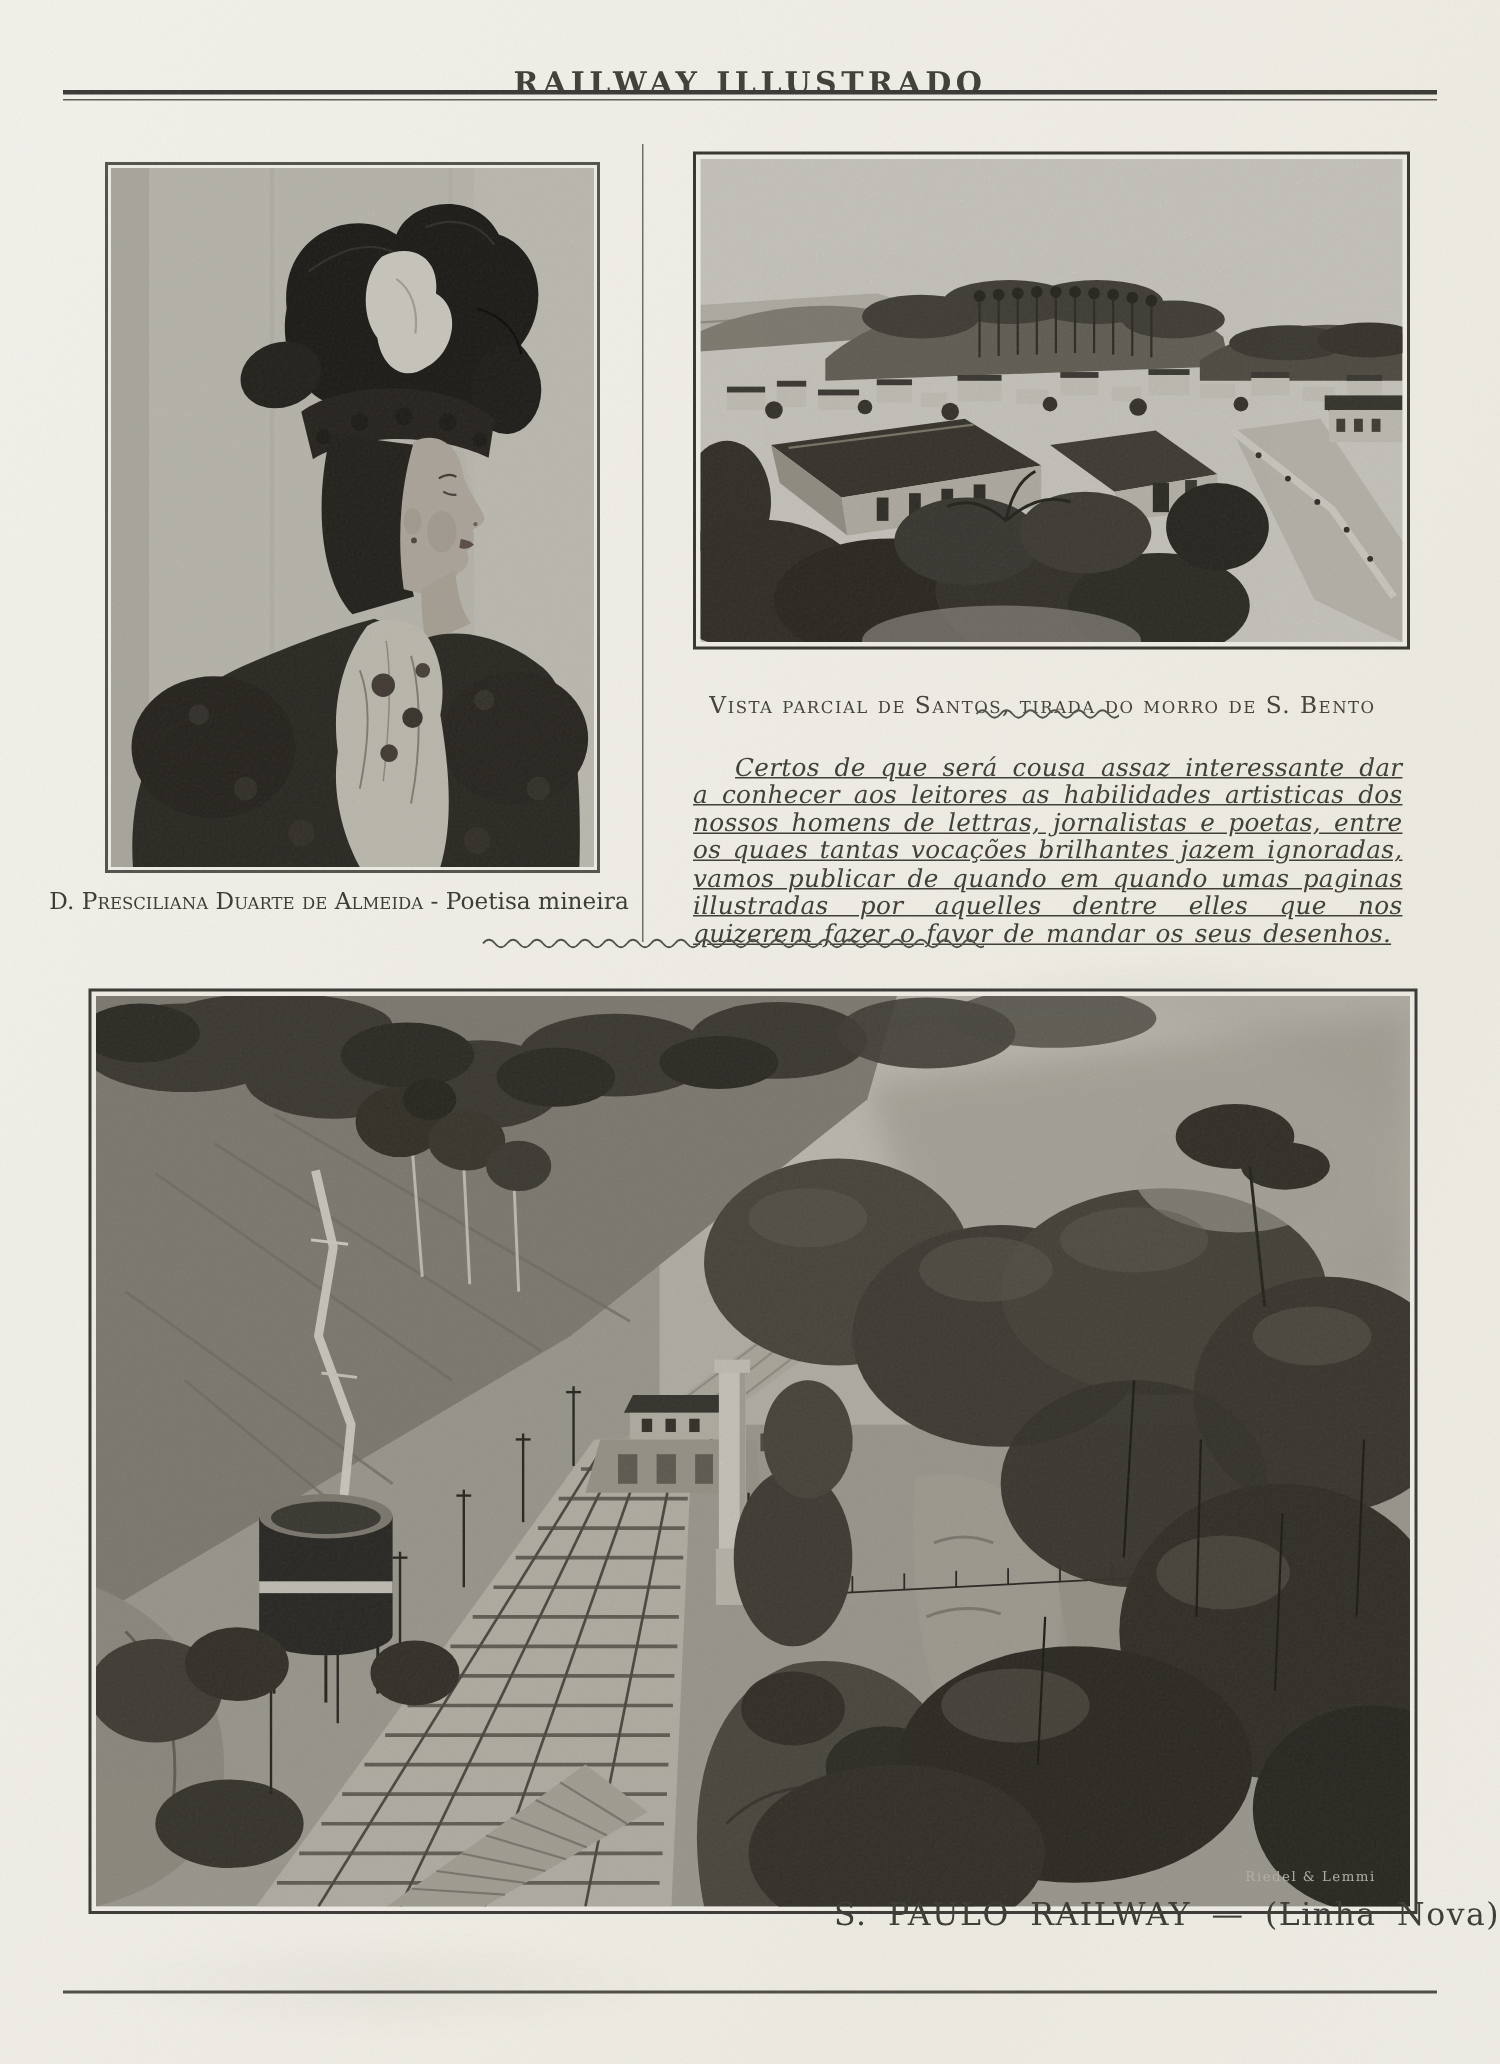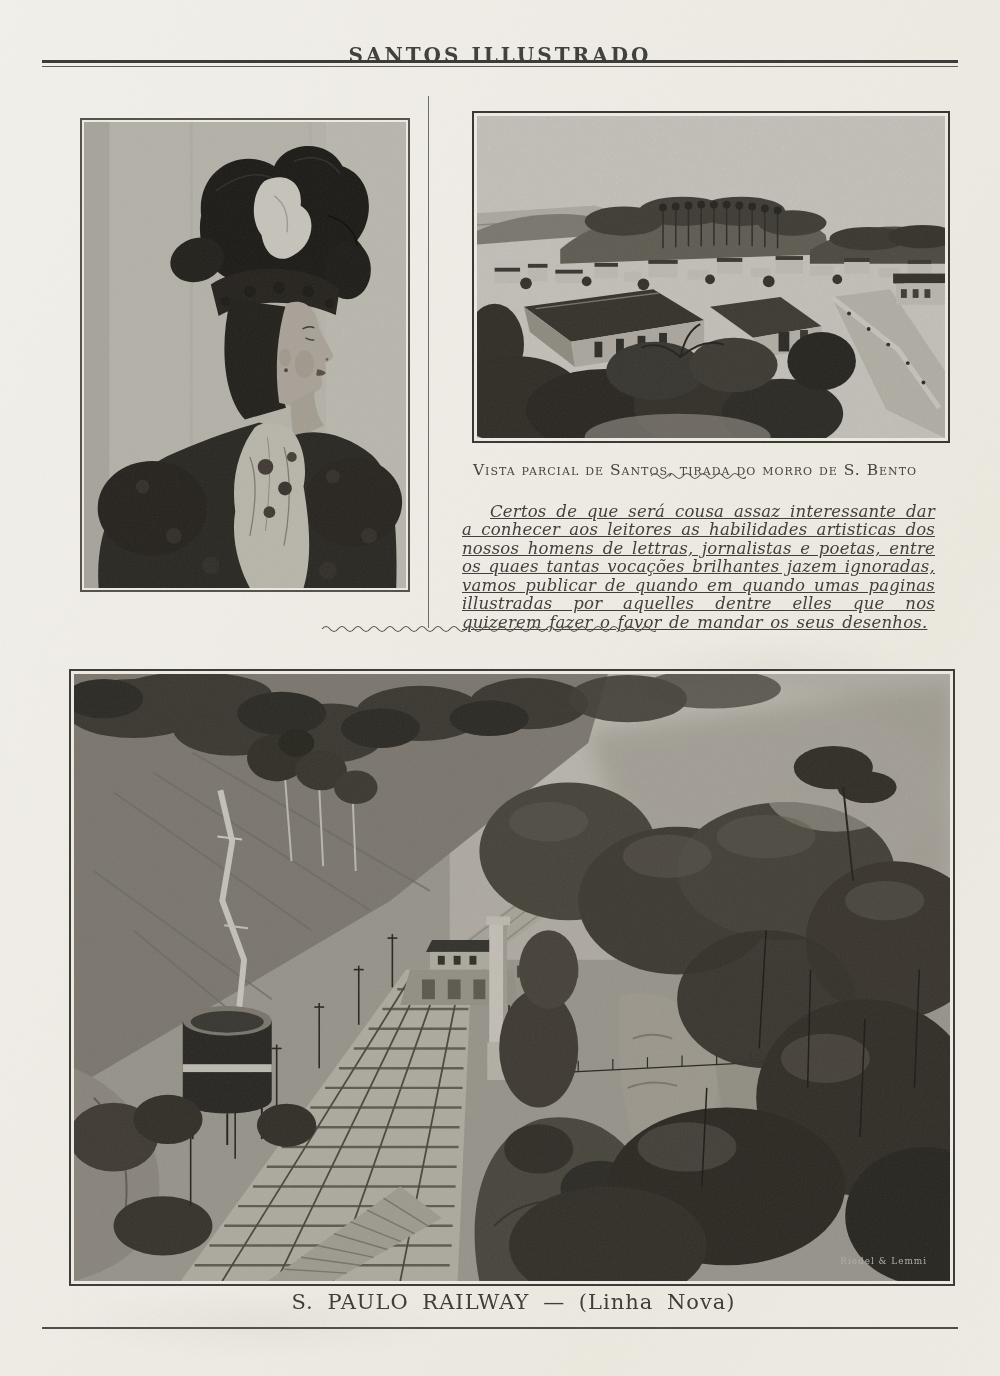--- a/index.html
+++ b/index.html
@@ -9,21 +9,21 @@
     font-family:"DejaVu Serif","Liberation Serif",serif;color:#3d3b36;
   }
   .abs{position:absolute;}
   .masthead-title{
     top:30px;left:0;right:0;text-align:center;font-size:20px;font-weight:bold;
     letter-spacing:3px;color:#403e39;
   }
   .rule-thick{top:60px;left:42px;right:42px;height:3px;background:#3a3834;}
   .rule-thin{top:66px;left:42px;right:42px;height:1px;background:#5c5a54;}
   .col-divider{left:428px;top:96px;width:1px;height:532px;background:#6d6b66;}
-  figure{margin:14px;text-decoration:underline;}
+  figure{margin:4px;text-decoration:underline;}
   .photo-frame{box-sizing:border-box;background:#edebe3;}
   .portrait-frame{left:66px;top:104px;width:330px;height:474px;border:2px solid #53514b;padding:2px;}
   .santos-frame{left:458px;top:97px;width:478px;height:332px;border:2px solid #37352f;padding:3px;}
   .railway-frame{left:55px;top:655px;width:886px;height:617px;border:2px solid #3b3935;padding:3px;}
   .photo-frame svg{display:block;width:100%;height:100%;}
   .portrait-caption{
     left:28px;top:592px;width:396px;text-align:center;font-size:15.5px;
     color:#3b3934;white-space:nowrap;
   }
   .sc{font-variant:small-caps;}
@@ -32,41 +32,41 @@
     letter-spacing:1px;color:#434039;font-variant:small-caps;white-space:nowrap;margin-top:15px;
   }
   .caption-squiggle{left:650px;top:471px;}
   .intro-paragraph{
     left:462px;top:486px;width:473px;font-style:italic;font-size:16.5px;
     line-height:18.6px;text-align:justify;text-indent:28px;color:#3e3c36;
     letter-spacing:.2px;word-spacing:2px;text-decoration:underline;
   }
   .section-squiggle{left:320px;top:624px;}
   .railway-caption{
-    top:1290px;left:0;right:0;text-align:center;font-size:21px;letter-spacing:1px;
+    top:1264px;left:0;right:0;text-align:right;font-size:21px;letter-spacing:1px;
     word-spacing:6px;color:#3c3a35;padding-left:27px;
   }
   .footer-rule{top:1327px;left:42px;right:42px;height:2px;background:#4d4b45;}
   .footer-ad{
     top:1332px;left:0;right:0;text-align:center;font-style:italic;font-size:20.5px;
     word-spacing:7px;letter-spacing:.3px;color:#3e3c37;
   }
   .smudge{pointer-events:none;}
   .smudge-a{left:620px;top:636px;width:300px;height:60px;opacity:.06;
     background:radial-gradient(ellipse at center,#6e6c64 0%,transparent 70%);filter:blur(4px);}
   .smudge-b{left:60px;top:1288px;width:400px;height:70px;opacity:.07;
     background:radial-gradient(ellipse at center,#7a7870 0%,transparent 70%);filter:blur(5px);}
   .paper-noise{left:0;top:0;width:1000px;height:1376px;pointer-events:none;opacity:.5;}
 </style>
 </head>
 <body>
 
 <div class="page">
 
-  <h1 class="abs masthead-title">SANTOS  ILLUSTRADO</h1>
+  <h1 class="abs masthead-title">RAILWAY  ILLUSTRADO</h1>
   <div class="abs rule-thick"></div>
   <div class="abs rule-thin"></div>
 
   <div class="abs col-divider"></div>
 
   <figure class="abs photo-frame portrait-frame">
     <svg viewBox="0 0 330 473" preserveAspectRatio="none">
       <defs>
         <filter id="pgrain">
             <feTurbulence type="fractalNoise" baseFrequency="0.9" numOctaves="2" stitchTiles="stitch"></feTurbulence>
@@ -125,20 +125,24 @@
       <path d="M205,330 C212,355 212,395 205,430" stroke="#938e81" stroke-width="1.3" fill="none"></path>
       <path d="M188,320 C192,345 190,380 186,415" stroke="#a39e91" stroke-width="1" fill="none"></path>
       <circle cx="186" cy="350" r="8" fill="#4e463f"></circle>
         <circle cx="206" cy="372" r="7" fill="#443d36"></circle>
       <circle cx="190" cy="396" r="6" fill="#4e463f"></circle>
         <circle cx="213" cy="340" r="5" fill="#544c44"></circle>
       <rect width="330" height="473" filter="url(#pgrain)" opacity=".14"></rect>
     </svg>
   </figure>
 
+  <div class="abs portrait-caption">
+    <span class="sc">D. Presciliana Duarte de Almeida</span>
+    <span>- Poetisa mineira</span>
+  </div>
 
   <figure class="abs photo-frame santos-frame">
     <svg viewBox="0 0 478 331" preserveAspectRatio="none">
       <defs>
         <filter id="lgrain">
             <feTurbulence type="fractalNoise" baseFrequency="0.85" numOctaves="2" stitchTiles="stitch"></feTurbulence>
           <feColorMatrix type="matrix" values="0 0 0 0 0  0 0 0 0 0  0 0 0 0 0  0.8 0.8 0.8 0 0"></feColorMatrix>
           </filter>
       </defs>
       <rect width="478" height="331" fill="#e3e1d9"></rect>

